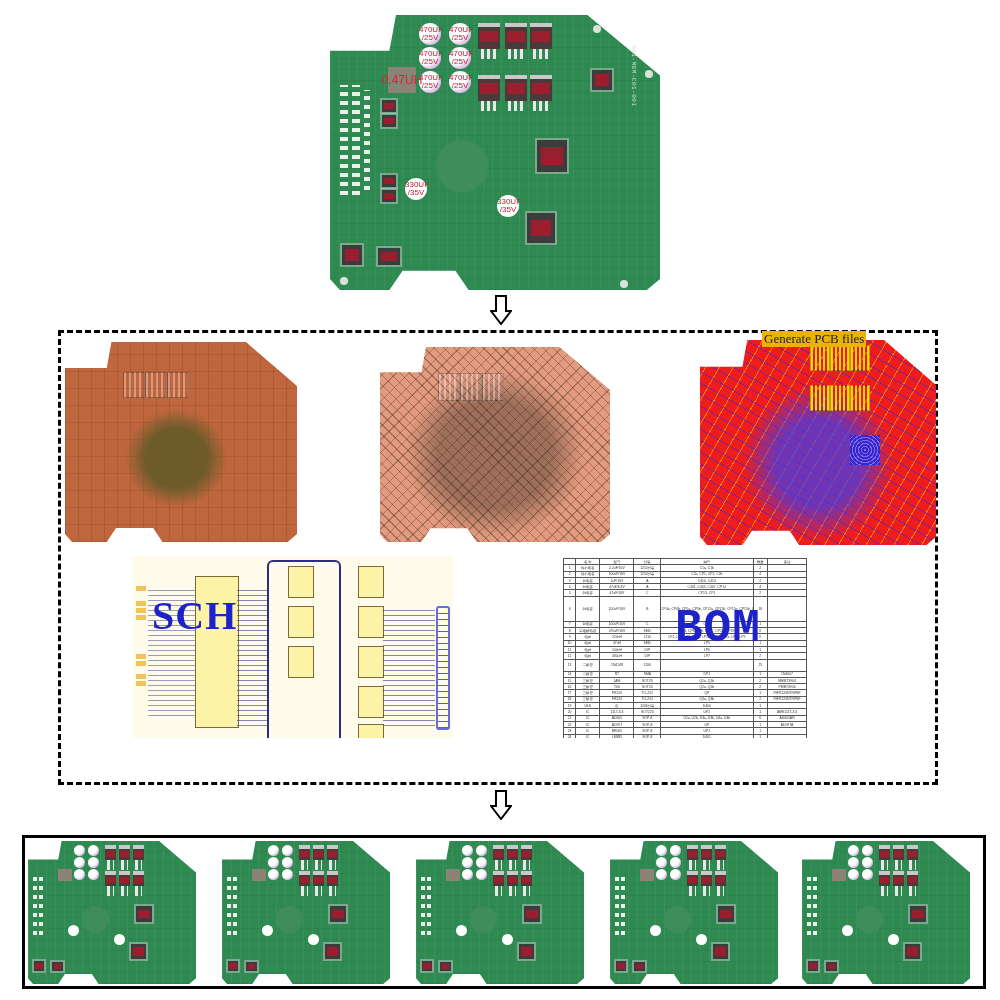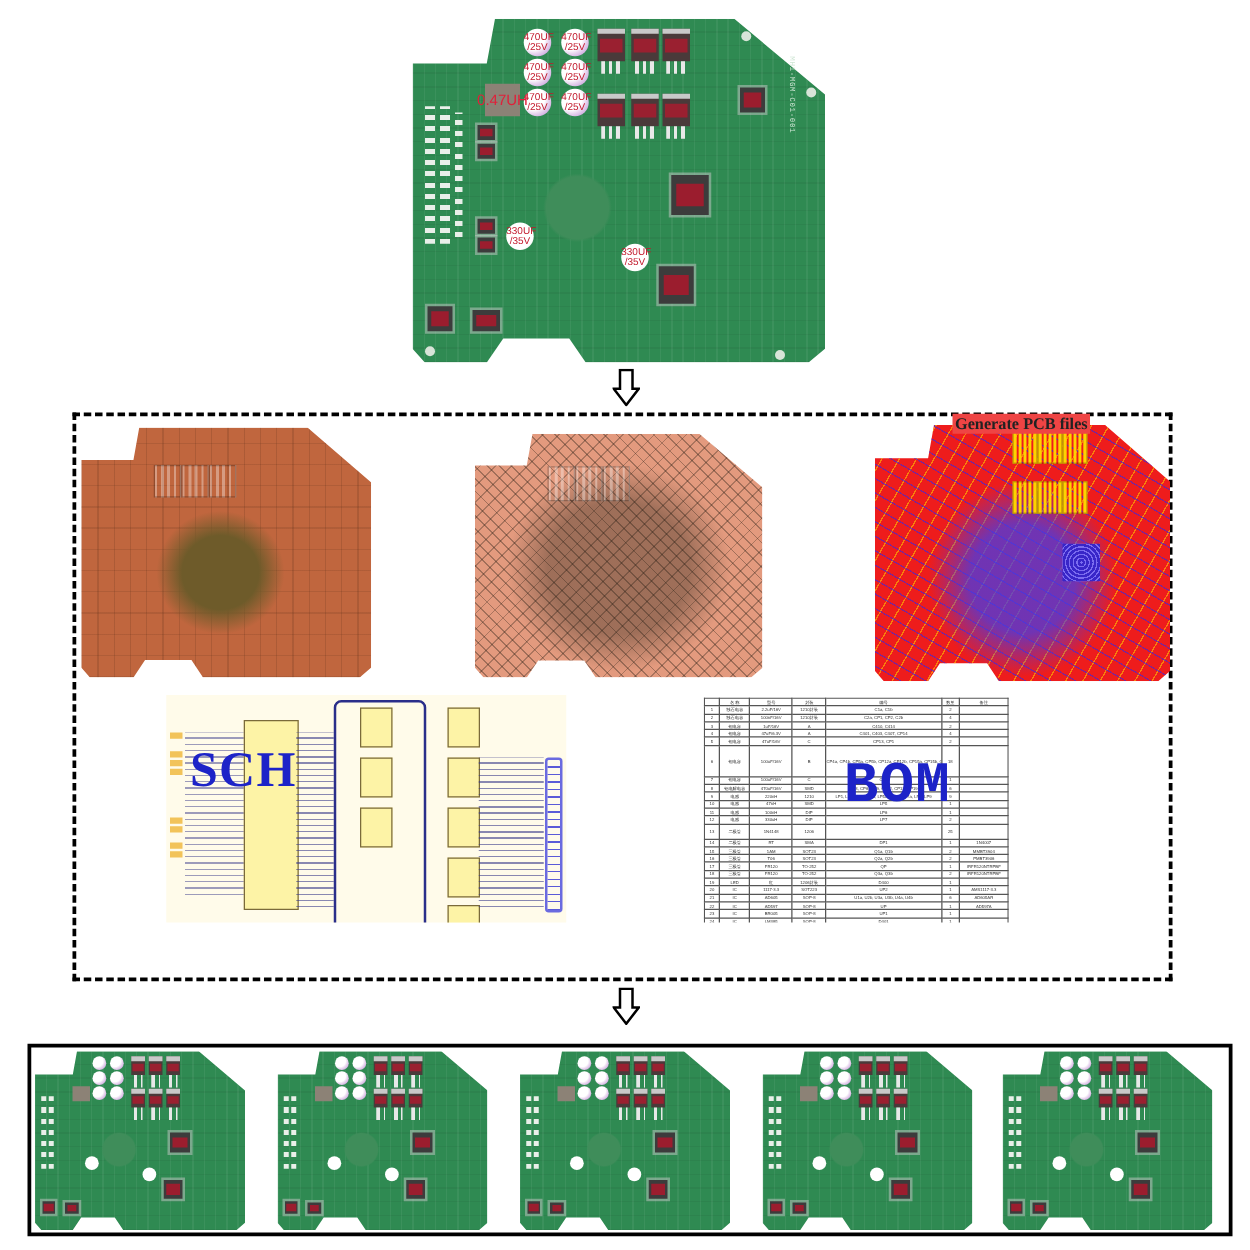--- a/index.html
+++ b/index.html
@@ -50,21 +50,21 @@
       repeating-linear-gradient(-45deg, rgba(40,30,20,0.3) 0 1px, transparent 1px 9px),
       radial-gradient(ellipse at 50% 55%, rgba(30,30,20,0.35) 0 35%, transparent 55%),
       #e39a7e; }
   .copper.c3 .outline { background:
       radial-gradient(ellipse at 50% 60%, rgba(70,60,230,0.75) 0 25%, transparent 45%),
       repeating-linear-gradient(30deg, rgba(60,40,220,0.6) 0 1px, transparent 1px 10px),
       repeating-linear-gradient(-60deg, rgba(255,210,0,0.55) 0 1px, transparent 1px 12px),
       #ee1c1c; }
   .pad-block { position:absolute; background:repeating-linear-gradient(90deg, rgba(255,255,255,0.35) 0 2px, transparent 2px 5px); border:1px solid rgba(0,0,0,0.25); }
 
-  .generate-label { position:absolute; left:762px; top:331px; font-weight:bold; font-size:13px; color:#222; background:#ef4444; padding:0 2px; }
+  .generate-label { position:absolute; left:762px; top:331px; font-weight:normal; font-size:13px; color:#222; background:#eab308; padding:0 2px; }
 
   
   .sch { position:absolute; left:133px; top:556px; width:320px; height:182px; background:#fffbea; overflow:hidden; }
   .sch .mcu { position:absolute; left:62px; top:20px; width:42px; height:150px; background:#fdf3a6; border:1px solid #7a6a3a; }
   .sch .chip { position:absolute; width:24px; height:30px; background:#fdf3a6; border:1px solid #7a6a3a; }
   .sch .bus { position:absolute; border:2px solid #2a2e8a; border-radius:6px; }
   .sch .wires { position:absolute; background:repeating-linear-gradient(0deg, #3a3a8a 0 1px, transparent 1px 5px); }
   .sch .pin-label { position:absolute; width:10px; height:5px; background:#f2c35a; }
   .sch .connector { position:absolute; left:303px; top:50px; width:10px; height:120px; border:2px solid #6a6ae0; border-radius:3px;
                     background:repeating-linear-gradient(0deg, #5a5ad8 0 1px, transparent 1px 6px); }

